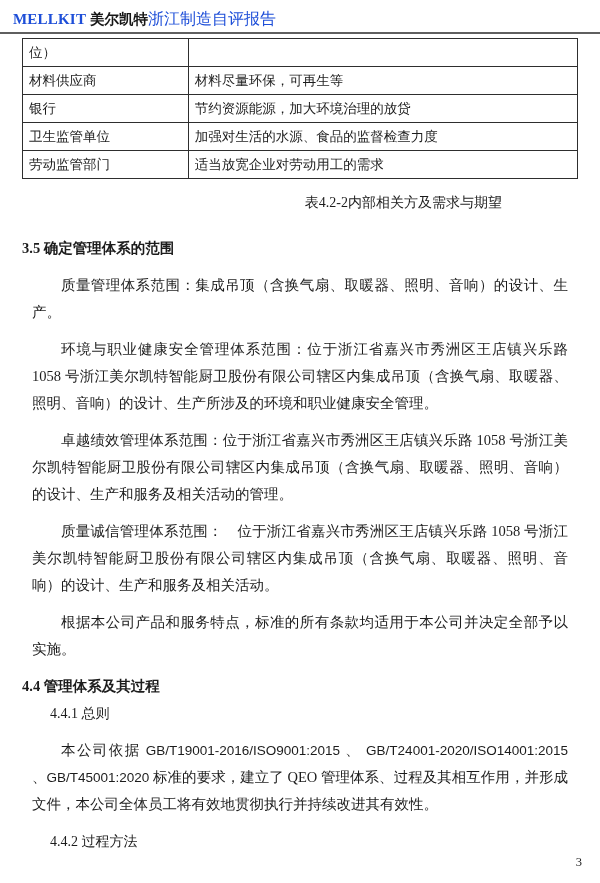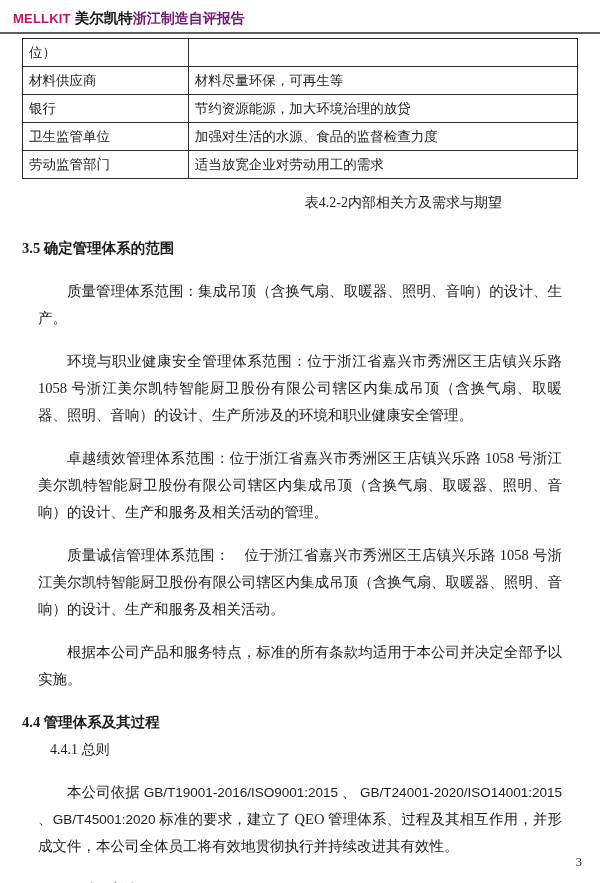--- a/index.html
+++ b/index.html
@@ -12,25 +12,25 @@
     color:#1c1c1c;
     overflow:hidden;
   }
   
   .hdr{
     position:absolute;top:0;left:0;right:0;height:32px;
     border-bottom:2px solid #5f5f5f;
   }
   .hdr-inner{position:absolute;left:13px;top:9px;white-space:nowrap;}
   .brand{
-    font-family:Liberation Sans, sans-serif;
-    font-weight:bold;font-size:13px;color:#be185d;letter-spacing:.2px;
+    font-family:Liberation Serif, serif;
+    font-weight:bold;font-size:15px;color:#1d4ed8;letter-spacing:.2px;
   }
   .hdr-cn{font-weight:bold;font-size:14.5px;color:#161616;}
-  .hdr-blue{font-weight:bold;font-size:14px;color:#701a75;}
+  .hdr-blue{font-weight:normal;font-size:16px;color:#1d4ed8;}
   
   table{
     border-collapse:collapse;table-layout:fixed;
     width:556px;margin-left:22px;
     font-size:13.5px;
   }
   td,th{
     border:1px solid #2e2e2e;
     padding:0 6px;line-height:27px;
     vertical-align:top;text-align:left;font-weight:normal;
@@ -53,21 +53,21 @@
     font-size:14px;line-height:17px;
   }
   
   .content{margin:0 22px;}
   .sec-heading{
     margin:24px 0 0;
     font-size:14.5px;font-weight:bold;line-height:27px;
   }
   .sec-heading.tight{margin-top:0;}
   .body-p{
-    margin:16px;font-size:14.5px;line-height:27px;
+    margin:10px;font-size:14.5px;line-height:27px;
     text-align:justify;text-indent:2em;
   }
   .sub-heading{
     margin:0;font-size:14px;line-height:27px;text-indent:2em;
   }
   .code{font-family:"Liberation Sans","DejaVu Sans",sans-serif;font-size:13.5px;white-space:nowrap;}
   
   .page-num{
     position:absolute;right:18px;bottom:13px;
     font-size:12.5px;

